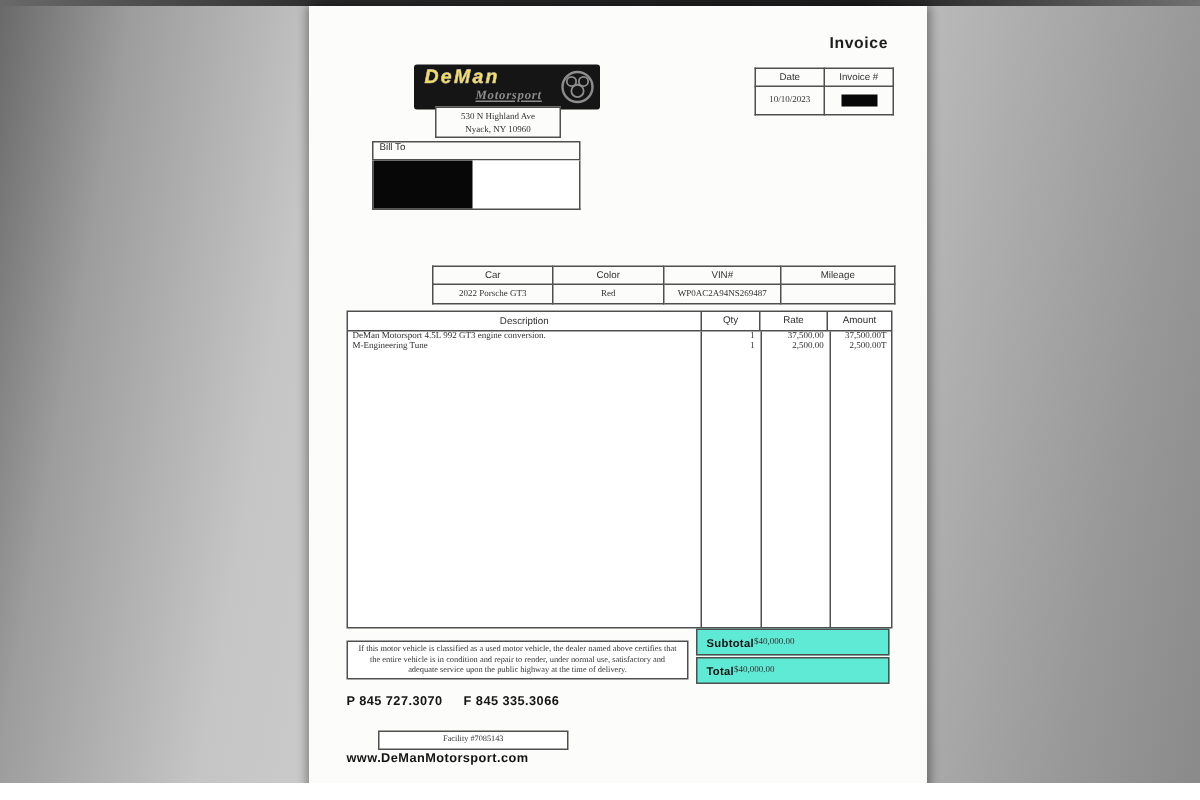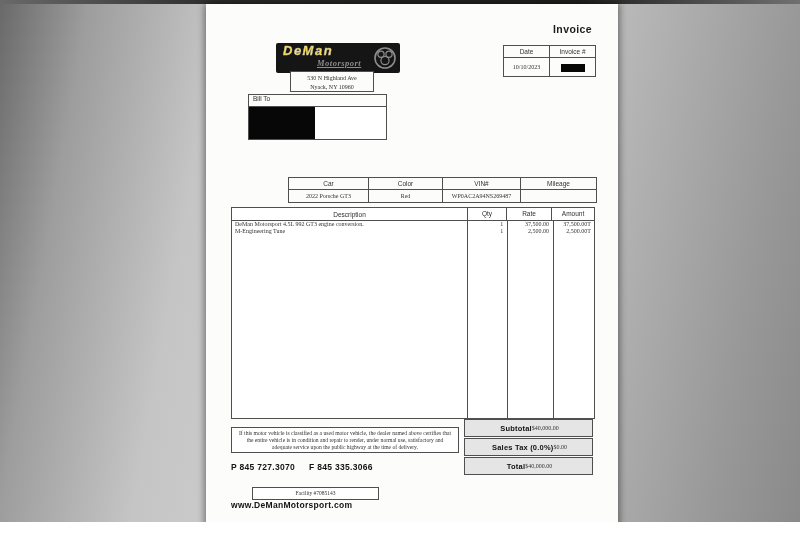--- a/index.html
+++ b/index.html
@@ -56,21 +56,21 @@
   .item-row { display:flex; font:6px "Liberation Serif",serif; color:#333; line-height:7.4px; }
   .item-row:first-child { padding-top:2px; }
   .c-desc { width:235px; padding-left:3px; }
   .c-qty { width:40px; text-align:right; padding-right:3px; }
   .c-rate { width:46px; text-align:right; padding-right:3px; }
   .c-amt { width:42px; text-align:right; padding-right:3px; }
 
   .disclaimer { position:absolute; left:25px; top:423px; width:228px; height:26px; border:1px solid #4f4f4f; background:#fff; font:5.6px "Liberation Serif",serif; color:#333; line-height:7px; text-align:center; padding:2px 5px; }
 
   .totals { position:absolute; left:258px; top:415px; width:129px; }
-  .total-row { height:18px; border:1px solid #4f4f4f; background:#e5e5e5; display:flex; justify-content:center; align-items:center; padding:0 4px 0 6px; margin-bottom:1px; }
+  .total-row { height:18px; border:1px solid #4f4f4f; background:#5eead4; display:flex; justify-content:flex-start; align-items:center; padding:0 4px 0 6px; margin-bottom:1px; }
   .total-label { font:bold 7.5px "Liberation Sans",sans-serif; color:#111; letter-spacing:.2px; }
   .total-value { font:6px "Liberation Serif",serif; color:#333; }
 
   .footer-phone { position:absolute; left:25px; top:458px; font:bold 8.5px "Liberation Sans",sans-serif; color:#141414; letter-spacing:.3px; }
   .footer-fax { margin-left:14px; }
   .footer-web { position:absolute; left:25px; top:496px; font:bold 8.5px "Liberation Sans",sans-serif; color:#141414; letter-spacing:.3px; }
   .facility-box { position:absolute; left:46px; top:483px; width:127px; height:13px; border:1px solid #4f4f4f; background:#fff; text-align:center; font:5.5px "Liberation Serif",serif; color:#333; line-height:11px; }
 </style>
 </head>
 <body>
@@ -162,24 +162,20 @@
     </div>
 
     <div class="disclaimer">If this motor vehicle is classified as a used motor vehicle, the dealer named above certifies that the entire vehicle is in condition and repair to render, under normal use, satisfactory and adequate service upon the public highway at the time of delivery.</div>
 
     <div class="totals">
       <div class="total-row">
         <span class="total-label">Subtotal</span>
         <span class="total-value">$40,000.00</span>
       </div>
       <div class="total-row">
-        <span class="total-label">Sales Tax (0.0%)</span>
-        <span class="total-value">$0.00</span>
-      </div>
-      <div class="total-row">
         <span class="total-label">Total</span>
         <span class="total-value">$40,000.00</span>
       </div>
     </div>
 
     <div class="footer-phone">
       <span>P 845 727.3070</span><span class="footer-fax">F 845 335.3066</span>
     </div>
     <div class="footer-web">www.DeManMotorsport.com</div>
     <div class="facility-box">Facility #7085143</div>

